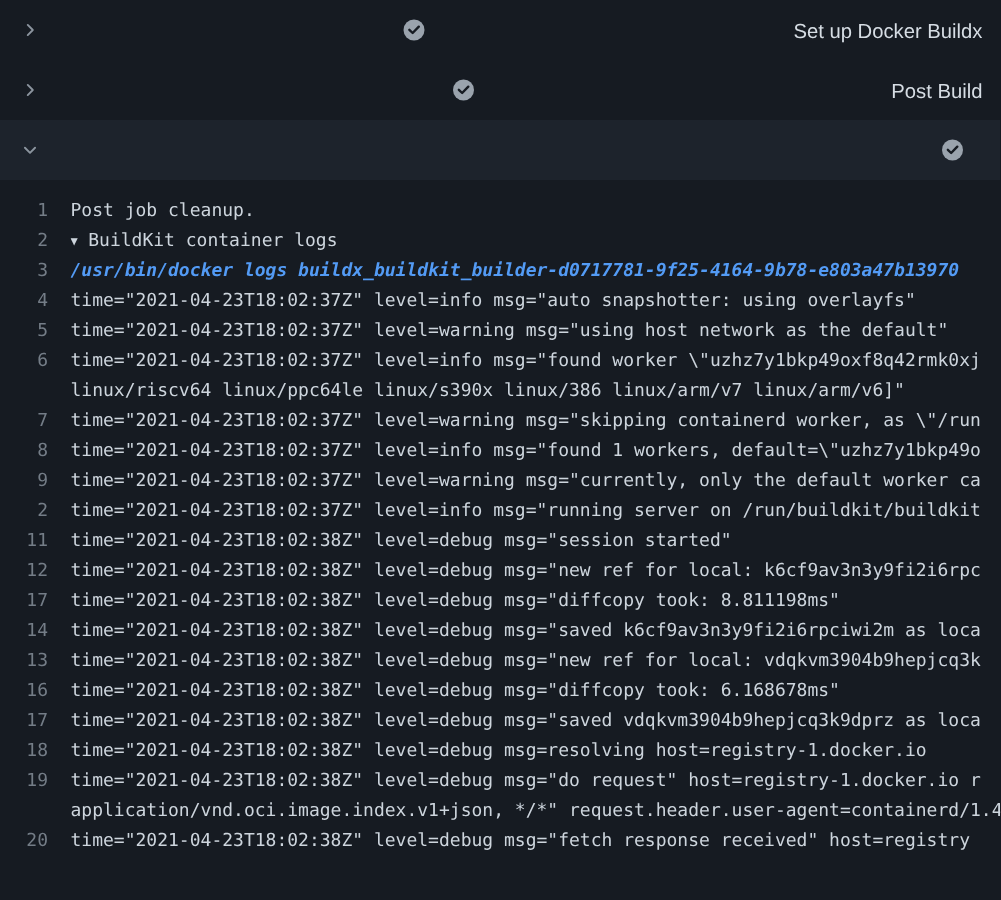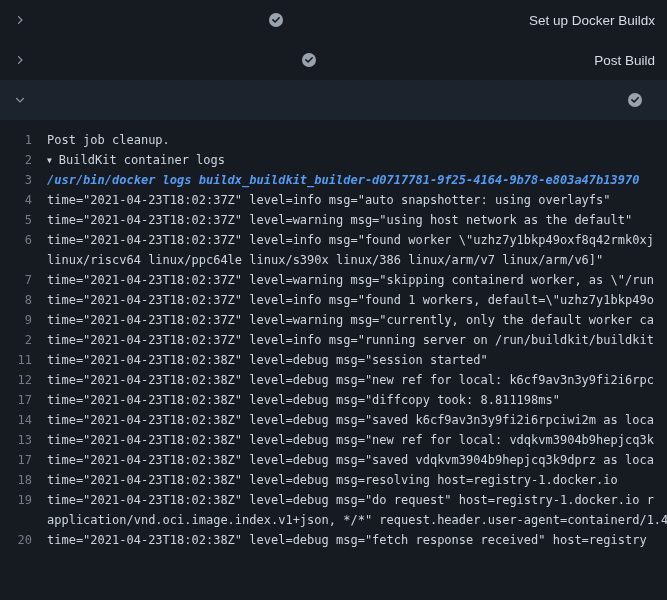--- a/index.html
+++ b/index.html
@@ -199,20 +199,24 @@
   <div class="logline normal">
     <span class="num">14</span>
     <span class="txt">time="2021-04-23T18:02:38Z" level=debug msg="saved k6cf9av3n3y9fi2i6rpciwi2m as loca</span>
   </div>
 
   <div class="logline normal">
     <span class="num">13</span>
     <span class="txt">time="2021-04-23T18:02:38Z" level=debug msg="new ref for local: vdqkvm3904b9hepjcq3k</span>
   </div>
 
+  <div class="logline normal">
+    <span class="num">16</span>
+    <span class="txt">time="2021-04-23T18:02:38Z" level=debug msg="diffcopy took: 6.168678ms"</span>
+  </div>
 
   <div class="logline normal">
     <span class="num">17</span>
     <span class="txt">time="2021-04-23T18:02:38Z" level=debug msg="saved vdqkvm3904b9hepjcq3k9dprz as loca</span>
   </div>
 
   <div class="logline normal">
     <span class="num">18</span>
     <span class="txt">time="2021-04-23T18:02:38Z" level=debug msg=resolving host=registry-1.docker.io</span>
   </div>

